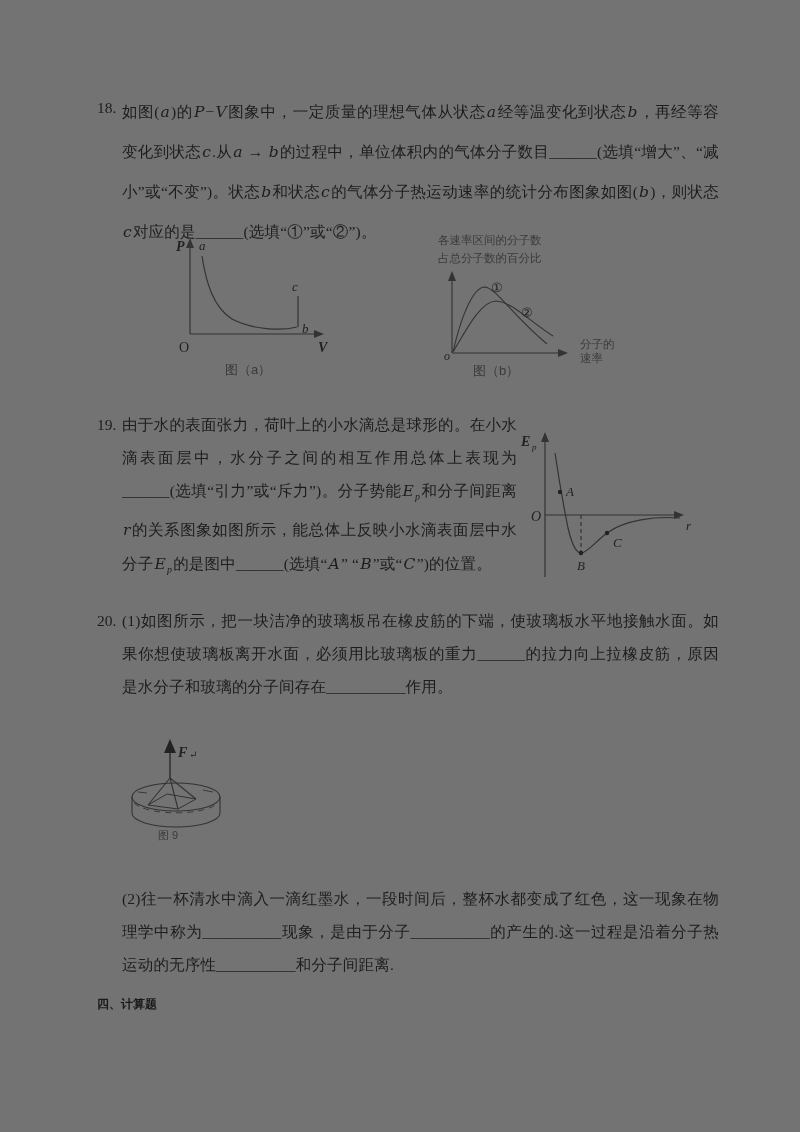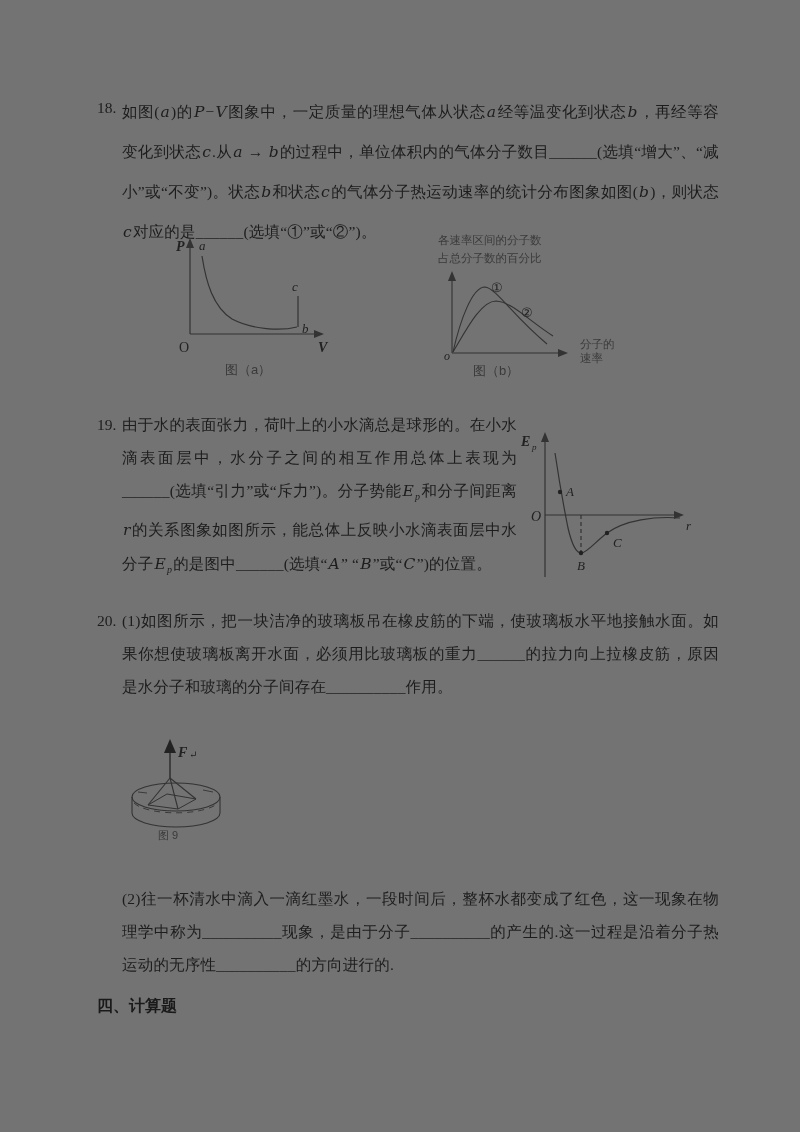--- a/index.html
+++ b/index.html
@@ -13,21 +13,21 @@
   .qtext { flex:1; text-align:justify; line-height:40px; letter-spacing:0.2px; }
   .lh33 .qnum, .lh33 .qtext { line-height:33px; }
   .seg-p { font-style:normal; }
   .seg-i { font-style:italic; font-family:"DejaVu Serif","Liberation Serif",serif; padding:0 1px; }
   .seg-sub { font-style:italic; font-size:10px; vertical-align:-4px; padding-right:1px; }
   .fig { position:absolute; }
   svg text { font-family:"Liberation Serif","DejaVu Serif",serif; fill:#222; }
   svg .small-cjk { font-family:"Liberation Sans","DejaVu Sans",sans-serif; fill:#3a3a3a; }
   .section-header {
     position:absolute; font-family:"Liberation Sans","DejaVu Sans",sans-serif;
-    font-weight:bold; font-size:16px; color:#1a1a1a;
+    font-weight:bold; font-size:12px; color:#1a1a1a;
   }
 </style>
 </head>
 <body>
 
 <div class="page">
 
   <div class="qblock" style="left:97px; top:92px; width:622px;">
     <div class="qnum">18.</div>
     <div class="qtext"><span class="seg-p">如图(</span><span class="seg-i">a</span><span class="seg-p">)的</span><span class="seg-i">P</span><span class="seg-p">−</span><span class="seg-i">V</span><span class="seg-p">图象中，一定质量的理想气体从状态</span><span class="seg-i">a</span><span class="seg-p">经等温变化到状态</span><span class="seg-i">b</span><span class="seg-p">，再经等容变化到状态</span><span class="seg-i">c</span><span class="seg-p">.从</span><span class="seg-i">a</span><span class="seg-p"> → </span><span class="seg-i">b</span><span class="seg-p">的过程中，单位体积内的气体分子数目</span><span class="seg-p">______</span><span class="seg-p">(选填“增大”、“减小”或“不变”)。状态</span><span class="seg-i">b</span><span class="seg-p">和状态</span><span class="seg-i">c</span><span class="seg-p">的气体分子热运动速率的统计分布图象如图(</span><span class="seg-i">b</span><span class="seg-p">)，则状态</span><span class="seg-i">c</span><span class="seg-p">对应的是</span><span class="seg-p">______</span><span class="seg-p">(选填“①”或“②”)。</span></div>
@@ -117,18 +117,18 @@
       <line x1="60" y1="45" x2="60" y2="14" stroke-width="1.6"></line>
     </g>
     <polygon points="60,6 54,20 66,20" fill="#222"></polygon>
     <text x="68" y="24" font-size="14" font-style="italic" font-weight="bold">F</text>
     <text x="79" y="25" font-size="10" fill="#666">↵</text>
     <text x="58" y="106" font-size="11" text-anchor="middle" class="small-cjk">图 9</text>
   </svg>
 
   <div class="qblock lh33" style="left:97px; top:882px; width:622px;">
     <div class="qnum"></div>
-    <div class="qtext"><span class="seg-p">(2)往一杯清水中滴入一滴红墨水，一段时间后，整杯水都变成了红色，这一现象在物理学中称为</span><span class="seg-p">__________</span><span class="seg-p">现象，是由于分子</span><span class="seg-p">__________</span><span class="seg-p">的产生的.这一过程是沿着分子热运动的无序性</span><span class="seg-p">__________</span><span class="seg-p">的方向进行的.</span></div>
+    <div class="qtext"><span class="seg-p">(2)往一杯清水中滴入一滴红墨水，一段时间后，整杯水都变成了红色，这一现象在物理学中称为</span><span class="seg-p">__________</span><span class="seg-p">现象，是由于分子</span><span class="seg-p">__________</span><span class="seg-p">的产生的.这一过程是沿着分子热运动的无序性</span><span class="seg-p">__________</span><span class="seg-p">和分子间距离.</span></div>
   </div>
 
   <div class="section-header" style="left:97px; top:996px;">四、计算题</div>
 
 </div>
 
 </body></html>

